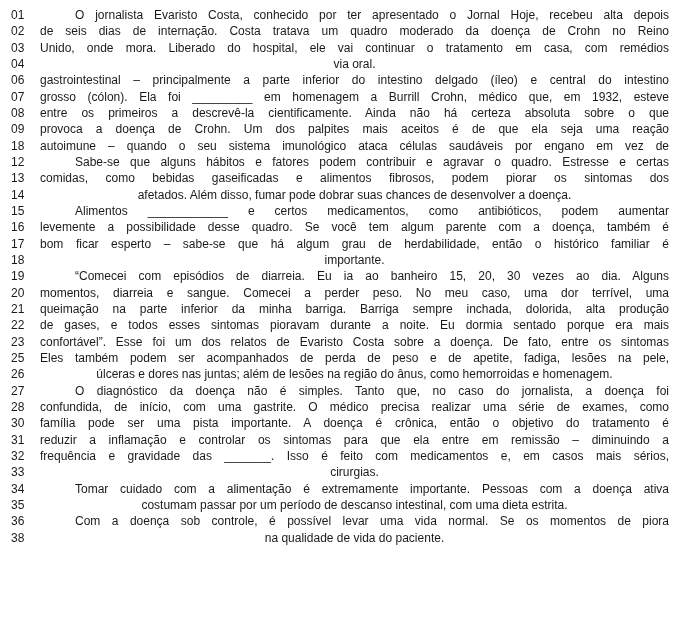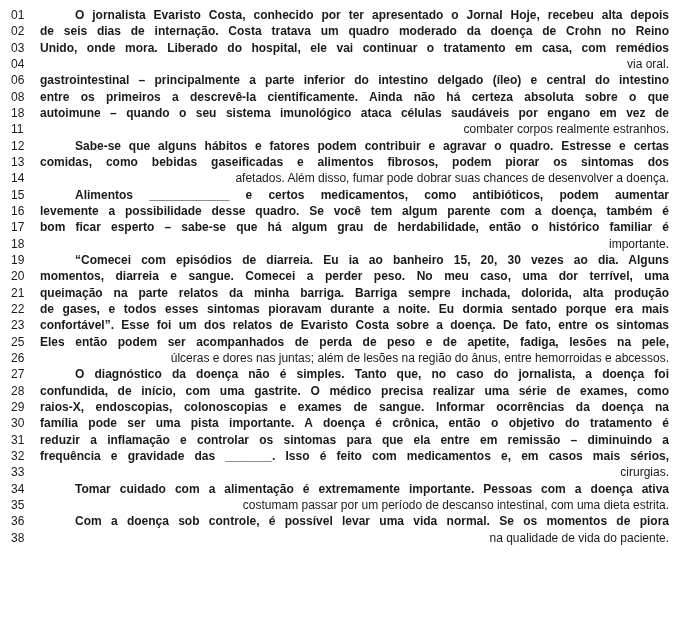--- a/index.html
+++ b/index.html
@@ -26,26 +26,25 @@
     display: flex;
     align-items: baseline;
   }
   .num {
     flex: 0 0 29px;
     text-align: left;
   }
   .text {
     flex: 1 1 auto;
     min-width: 0;
-    text-align: right;
+    text-align: center;
   }
   .text.justify {
     text-align: justify;
     text-align-last: justify;
-    font-weight: bold;
   }
   .text.indent {
     text-indent: 35px;
   }
 </style>
 </head>
 <body>
 
 <div class="page">
   <div>
@@ -63,30 +62,34 @@
   </div>
       <div class="line">
     <span class="num">04</span>
     <span class="text">via oral.</span>
   </div>
       <div class="line">
     <span class="num">06</span>
     <span class="text justify">gastrointestinal – principalmente a parte inferior do intestino delgado (íleo) e central do intestino</span>
   </div>
       <div class="line">
+    <span class="num">07</span>
+    <span class="text justify">grosso (cólon). Ela foi _________ em homenagem a Burrill Crohn, médico que, em 1932, esteve</span>
+  </div>
+      <div class="line">
     <span class="num">08</span>
     <span class="text justify">entre os primeiros a descrevê-la cientificamente. Ainda não há certeza absoluta sobre o que</span>
   </div>
       <div class="line">
+    <span class="num">09</span>
+    <span class="text justify">provoca a doença de Crohn. Um dos palpites mais aceitos é de que ela seja uma reação</span>
+  </div>
+      <div class="line">
     <span class="num">18</span>
     <span class="text justify">autoimune – quando o seu sistema imunológico ataca células saudáveis por engano em vez de</span>
-  </div>
-      <div class="line">
-    <span class="num">11</span>
-    <span class="text">combater corpos realmente estranhos.</span>
   </div>
       <div class="line">
     <span class="num">12</span>
     <span class="text indent justify">Sabe-se que alguns hábitos e fatores podem contribuir e agravar o quadro. Estresse e certas</span>
   </div>
       <div class="line">
     <span class="num">13</span>
     <span class="text justify">comidas, como bebidas gaseificadas e alimentos fibrosos, podem piorar os sintomas dos</span>
   </div>
       <div class="line">
@@ -112,49 +115,45 @@
       <div class="line">
     <span class="num">19</span>
     <span class="text indent justify">“Comecei com episódios de diarreia. Eu ia ao banheiro 15, 20, 30 vezes ao dia. Alguns</span>
   </div>
       <div class="line">
     <span class="num">20</span>
     <span class="text justify">momentos, diarreia e sangue. Comecei a perder peso. No meu caso, uma dor terrível, uma</span>
   </div>
       <div class="line">
     <span class="num">21</span>
-    <span class="text justify">queimação na parte relatos da minha barriga. Barriga sempre inchada, dolorida, alta produção</span>
+    <span class="text justify">queimação na parte inferior da minha barriga. Barriga sempre inchada, dolorida, alta produção</span>
   </div>
       <div class="line">
     <span class="num">22</span>
     <span class="text justify">de gases, e todos esses sintomas pioravam durante a noite. Eu dormia sentado porque era mais</span>
   </div>
       <div class="line">
     <span class="num">23</span>
     <span class="text justify">confortável”. Esse foi um dos relatos de Evaristo Costa sobre a doença. De fato, entre os sintomas</span>
   </div>
       <div class="line">
     <span class="num">25</span>
-    <span class="text justify">Eles então podem ser acompanhados de perda de peso e de apetite, fadiga, lesões na pele,</span>
+    <span class="text justify">Eles também podem ser acompanhados de perda de peso e de apetite, fadiga, lesões na pele,</span>
   </div>
       <div class="line">
     <span class="num">26</span>
-    <span class="text">úlceras e dores nas juntas; além de lesões na região do ânus, entre hemorroidas e abcessos.</span>
+    <span class="text">úlceras e dores nas juntas; além de lesões na região do ânus, como hemorroidas e homenagem.</span>
   </div>
       <div class="line">
     <span class="num">27</span>
     <span class="text indent justify">O diagnóstico da doença não é simples. Tanto que, no caso do jornalista, a doença foi</span>
   </div>
       <div class="line">
     <span class="num">28</span>
     <span class="text justify">confundida, de início, com uma gastrite. O médico precisa realizar uma série de exames, como</span>
-  </div>
-      <div class="line">
-    <span class="num">29</span>
-    <span class="text justify">raios-X, endoscopias, colonoscopias e exames de sangue. Informar ocorrências da doença na</span>
   </div>
       <div class="line">
     <span class="num">30</span>
     <span class="text justify">família pode ser uma pista importante. A doença é crônica, então o objetivo do tratamento é</span>
   </div>
       <div class="line">
     <span class="num">31</span>
     <span class="text justify">reduzir a inflamação e controlar os sintomas para que ela entre em remissão – diminuindo a</span>
   </div>
       <div class="line">

